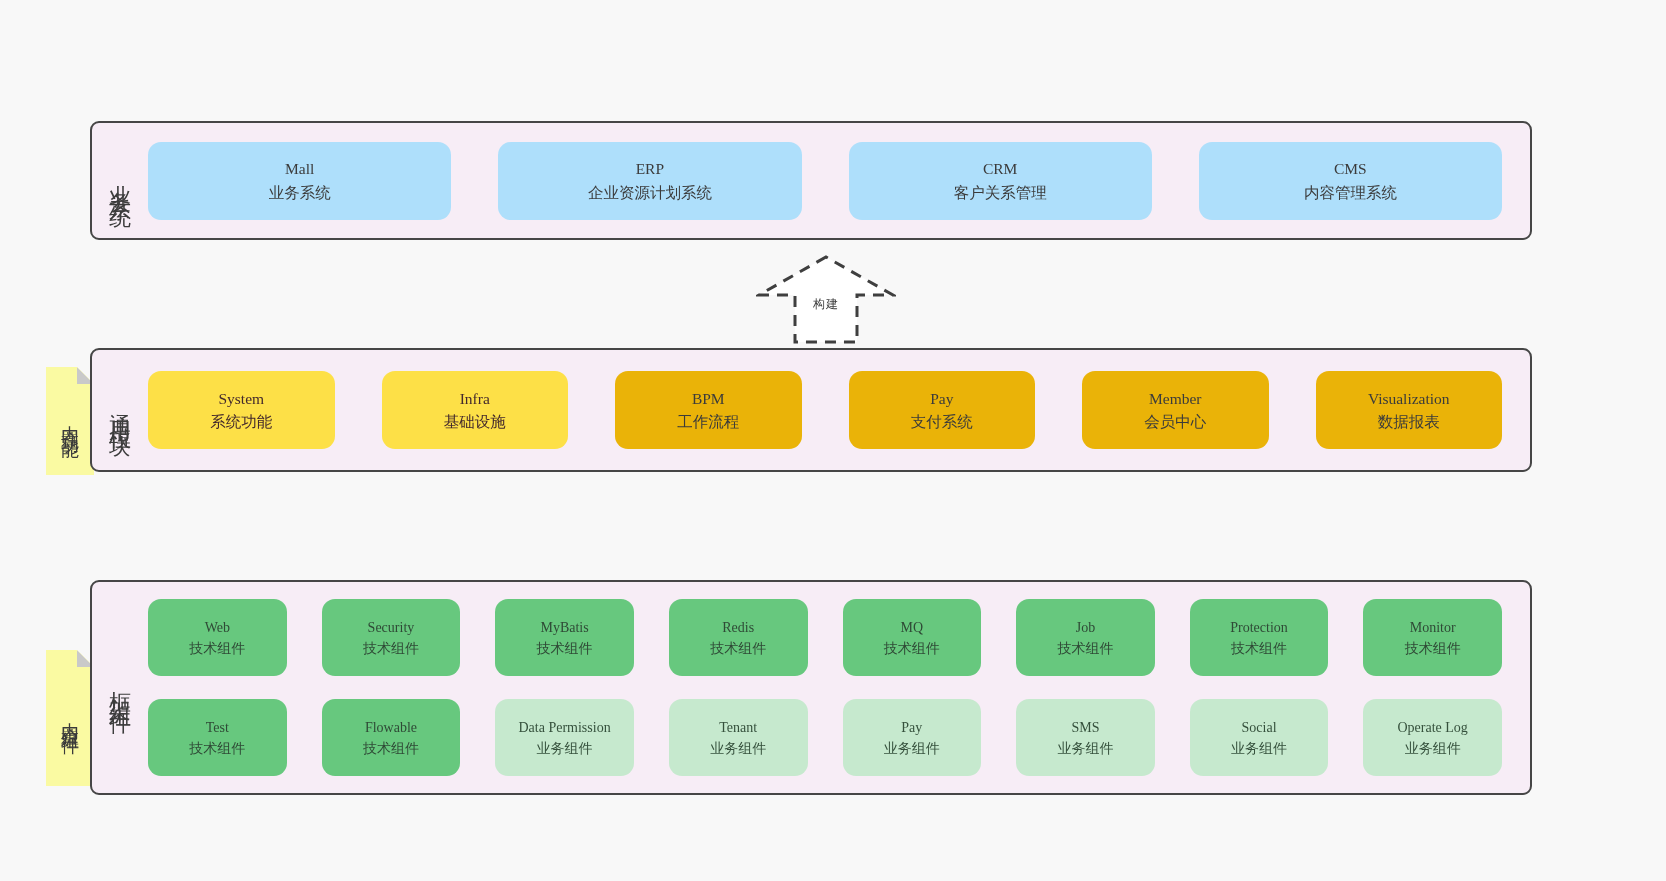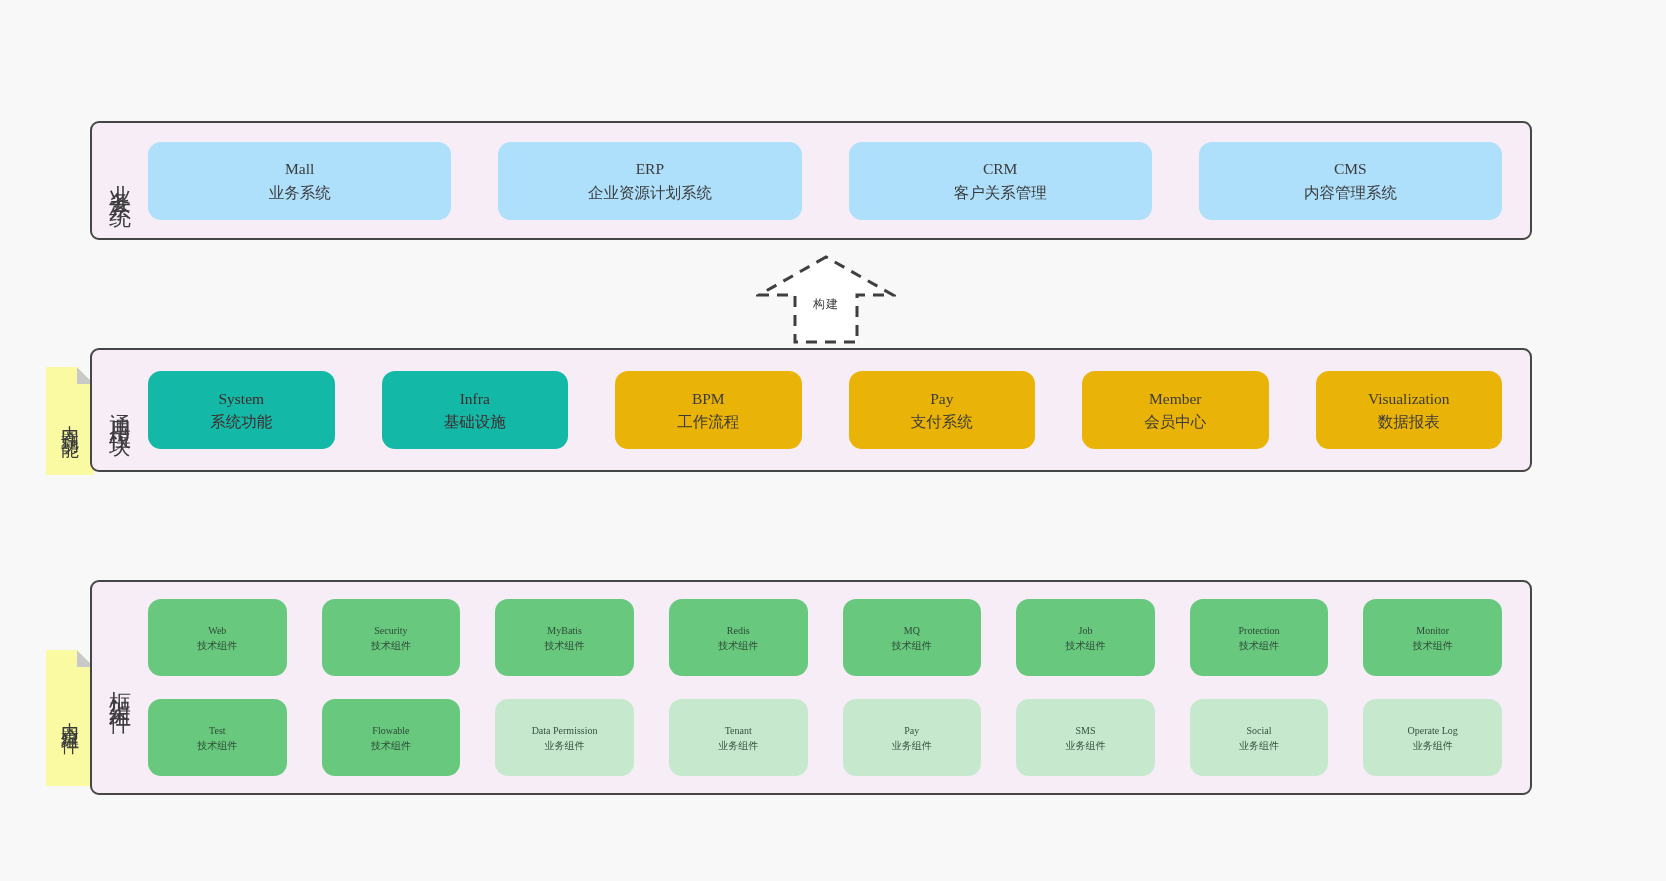--- a/index.html
+++ b/index.html
@@ -48,33 +48,33 @@
     align-items:center; justify-content:center;
     text-align:center;
     font-size:15.5px;
     line-height:1.5;
     color:#3b3b3b;
     font-family:Liberation Serif, serif;
   }
   .h78 { height:78px; }
   .h77 { height:77px; }
   .box-blue       { background:#aedffb; }
-  .box-red        { background:#14b8a6; color:#43292c; }
+  .box-red        { background:#fde047; color:#43292c; }
   .box-pink       { background:#eab308; }
   .box-green      { background:#67c87e; color:#2f4a36; }
   .box-lightgreen { background:#c6e9ce; color:#35503c; }
 
   .boxes-grid {
     flex:1;
     display:flex; flex-direction:column; justify-content:center;
     gap:23px;
     padding-right:28px;
   }
   .grid-row { display:flex; gap:35px; }
-  .grid-row .box { font-size:10px; }
+  .grid-row .box { font-size:14px; }
 
   .note {
     position:absolute;
     left:46px; width:48px;
     background:#fafaa2;
     clip-path: polygon(0 0, calc(100% - 17px) 0, 100% 17px, 100% 100%, 0 100%);
     z-index:1;
     display:flex; align-items:center; justify-content:center;
   }
   .note .v-text { font-size:18px; letter-spacing:5px; color:#3a3a3a; }

